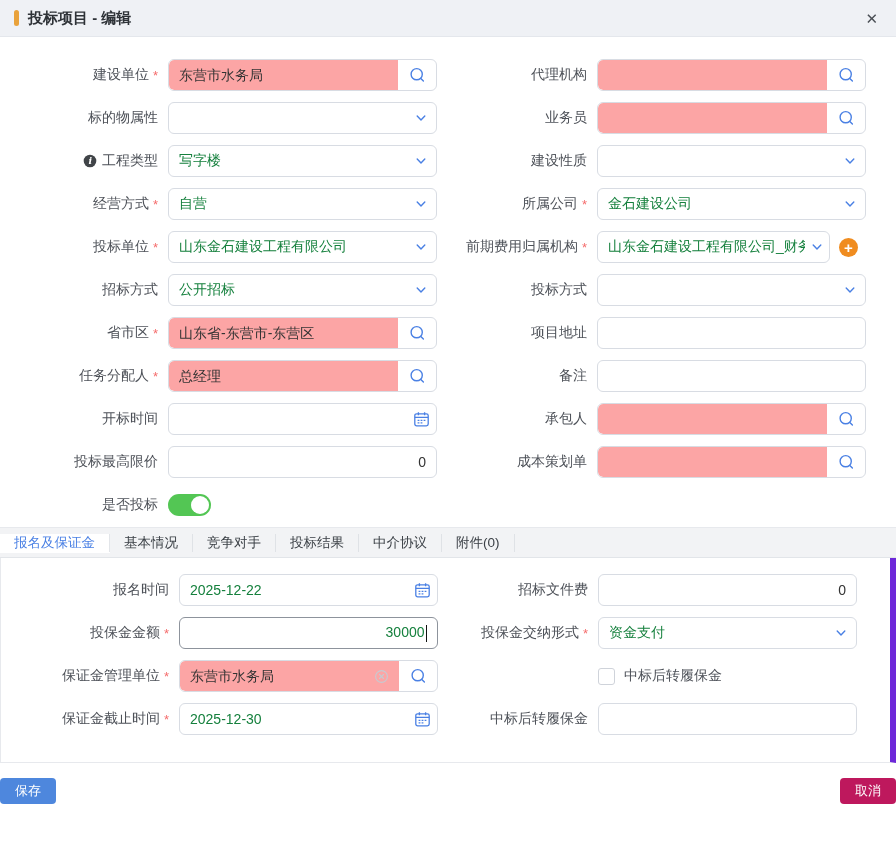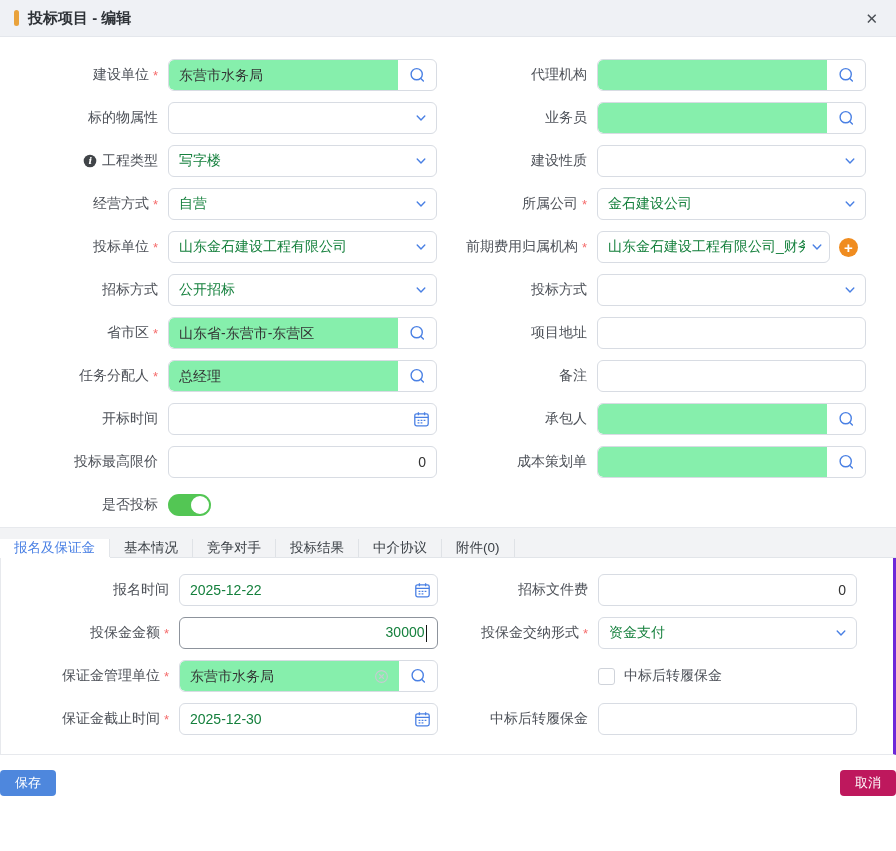--- a/index.html
+++ b/index.html
@@ -23,21 +23,21 @@
   .req::after{content:"*";color:#f56c6c;margin-left:4px;font-size:13px;}
 
   
   .box{height:32px;border:1px solid #d8dce3;border-radius:6px;background:#fff;display:flex;align-items:center;
        box-sizing:border-box;width:100%;overflow:hidden;}
   .box .val{flex:1;padding:0 10px;overflow:hidden;white-space:nowrap;color:#15803d;}
   .icon-slot{width:30px;flex:none;display:flex;align-items:center;justify-content:center;}
   .icon-slot.wide{width:38px;}
 
   
-  .sval{flex:1;height:30px;line-height:30px;background:#86efac;border-radius:5px 0 0 5px;padding:0 10px;
+  .sval{flex:1;height:30px;line-height:30px;background:#fca5a5;border-radius:5px 0 0 5px;padding:0 10px;
         overflow:hidden;white-space:nowrap;display:flex;align-items:center;}
   .sval .stext{flex:1;overflow:hidden;white-space:nowrap;}
 
   
   .tinput{width:100%;height:32px;box-sizing:border-box;border:1px solid #d8dce3;border-radius:6px;
           padding:0 10px;font:inherit;color:#333;outline:none;background:#fff;}
   .tinput.num{text-align:right;}
   .numbox{justify-content:flex-end;}
   .numbox .val{text-align:right;flex:1;}
   .caret{display:inline-block;width:1.5px;height:17px;background:#111;margin-left:1px;vertical-align:middle;}
@@ -54,26 +54,26 @@
 
   
   .plus-btn{width:19px;height:19px;border-radius:50%;background:#f08c1f;color:#fff;display:flex;align-items:center;
             justify-content:center;font-size:15px;font-weight:bold;margin-left:9px;flex:none;cursor:pointer;line-height:1;}
 
   
   .info-ic{margin-right:5px;display:inline-flex;align-items:center;}
 
   
   .tabs{margin-top:6px;height:29px;background:#f2f3f5;border-top:1px solid #e7e9ed;border-bottom:1px solid #e2e5e9;
-        display:flex;align-items:flex-end;font-size:13.5px;}
+        display:flex;align-items:center;font-size:13.5px;}
   .tab{padding:0 14px;display:flex;align-items:center;color:#3b4046;border-right:1px solid #dfe2e6;cursor:pointer;white-space:nowrap;}
   .tab.active{background:#fff;color:#4a80e4;box-shadow:0 1px 0 0 #fff;border-right:1px solid #e2e5e9;}
 
   
-  .panel{border-left:1px solid #e7e9ed;border-right:3px solid #6d28d9;border-bottom:1px solid #e7e9ed;
+  .panel{border-left:1px solid #e7e9ed;border-right:6px solid #6d28d9;border-bottom:1px solid #e7e9ed;
          padding:16px 0 15px 0;box-sizing:border-box;}
   .panel .lab1{width:178px;}
   .panel .ctrl{width:259px;}
   .panel .lab2{width:160px;}
 
   
   .footer{padding-top:15px;display:flex;justify-content:space-between;gap:11px;}
   .btn{height:26px;padding:0 15px;border:none;border-radius:4px;color:#fff;font-size:13px;
        display:flex;align-items:center;cursor:pointer;font-family:inherit;}
   .btn-save{background:#4e87dd;}
@@ -449,21 +449,21 @@
           </div>
         </div>
       </div>
       <div class="lab lab2"></div>
       <div class="ctrl">
         <span class="cbx"></span>
         <span class="cbx-lab2">中标后转履保金</span>
       </div>
     </div>
 
-    <div class="frow" style="margin-bottom:4px;">
+    <div class="frow" style="margin-bottom:12px;">
       <div class="lab lab1 req">保证金截止时间</div>
       <div class="ctrl">
         <div class="box">
           <div class="val">2025-12-30</div>
           <div class="icon-slot">
             <svg width="17" height="17" viewBox="0 0 17 17" fill="none" stroke="#4a80e4" stroke-width="1.3">
                 <rect x="1.8" y="2.8" width="13.4" height="12" rx="1.8"></rect>
                 <line x1="1.8" y1="6.4" x2="15.2" y2="6.4"></line>
                 <line x1="5.4" y1="1.2" x2="5.4" y2="4.2"></line>
                 <line x1="11.6" y1="1.2" x2="11.6" y2="4.2"></line>

